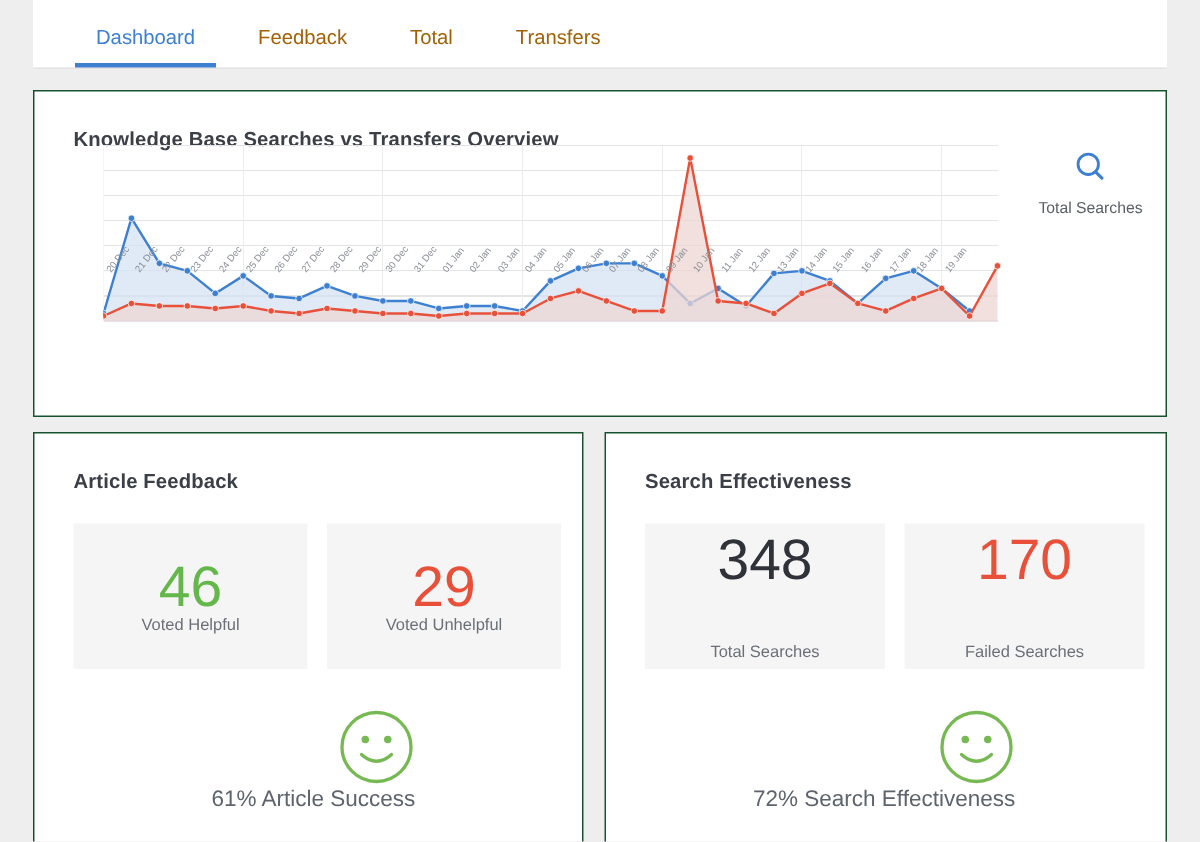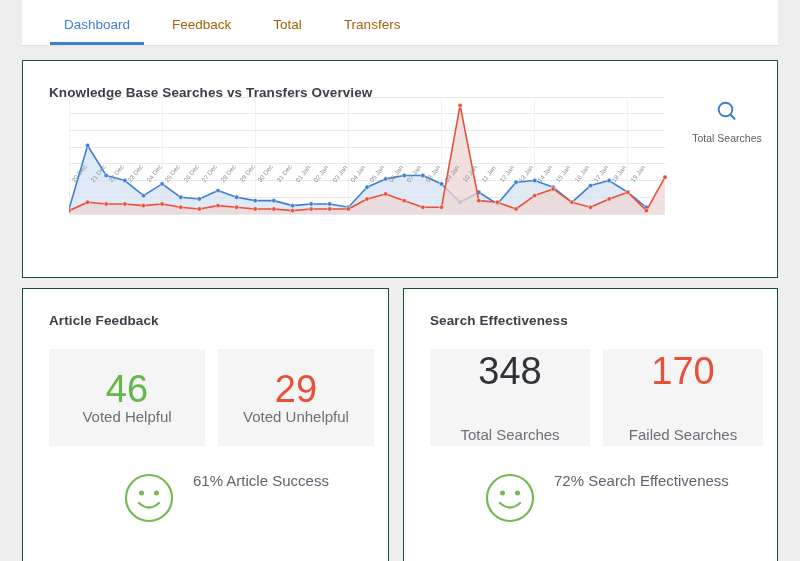--- a/index.html
+++ b/index.html
@@ -71,28 +71,28 @@
   #feedback-card .tiles { left: 26px; }
   #effectiveness-card .tiles { left: 26px; }
   .tile {
     background: #f5f5f5;
     width: 156px; height: 97px;
     display: flex; flex-direction: column;
     align-items: center; justify-content: center;
   }
   #effectiveness-card .tile { width: 160px; gap: 36px; }
   .tile-value { font-size: 38px; line-height: 1; font-weight: normal; }
-  .tile-label { font-size: 15px; color: #6b7078; }
+  .tile-label { font-size: 11px; color: #6b7078; }
   .v-green { color: #64b74b; }
   .v-red   { color: #e8503a; }
   .v-dark  { color: #2f3339; }
 
   
   .summary {
-    position: absolute; top: 183px; display: flex; align-items: flex-start;
+    position: absolute; top: 183px; display: flex; align-items: flex-end; flex-direction: column;
   }
   #feedback-card .summary { left: 100px; }
   #effectiveness-card .summary { left: 80px; }
   .summary-text { font-size: 15px; color: #5d646d; margin-left: 18px; white-space: nowrap; }
 </style>
 </head>
 <body>
 
 <div class="page">
 

